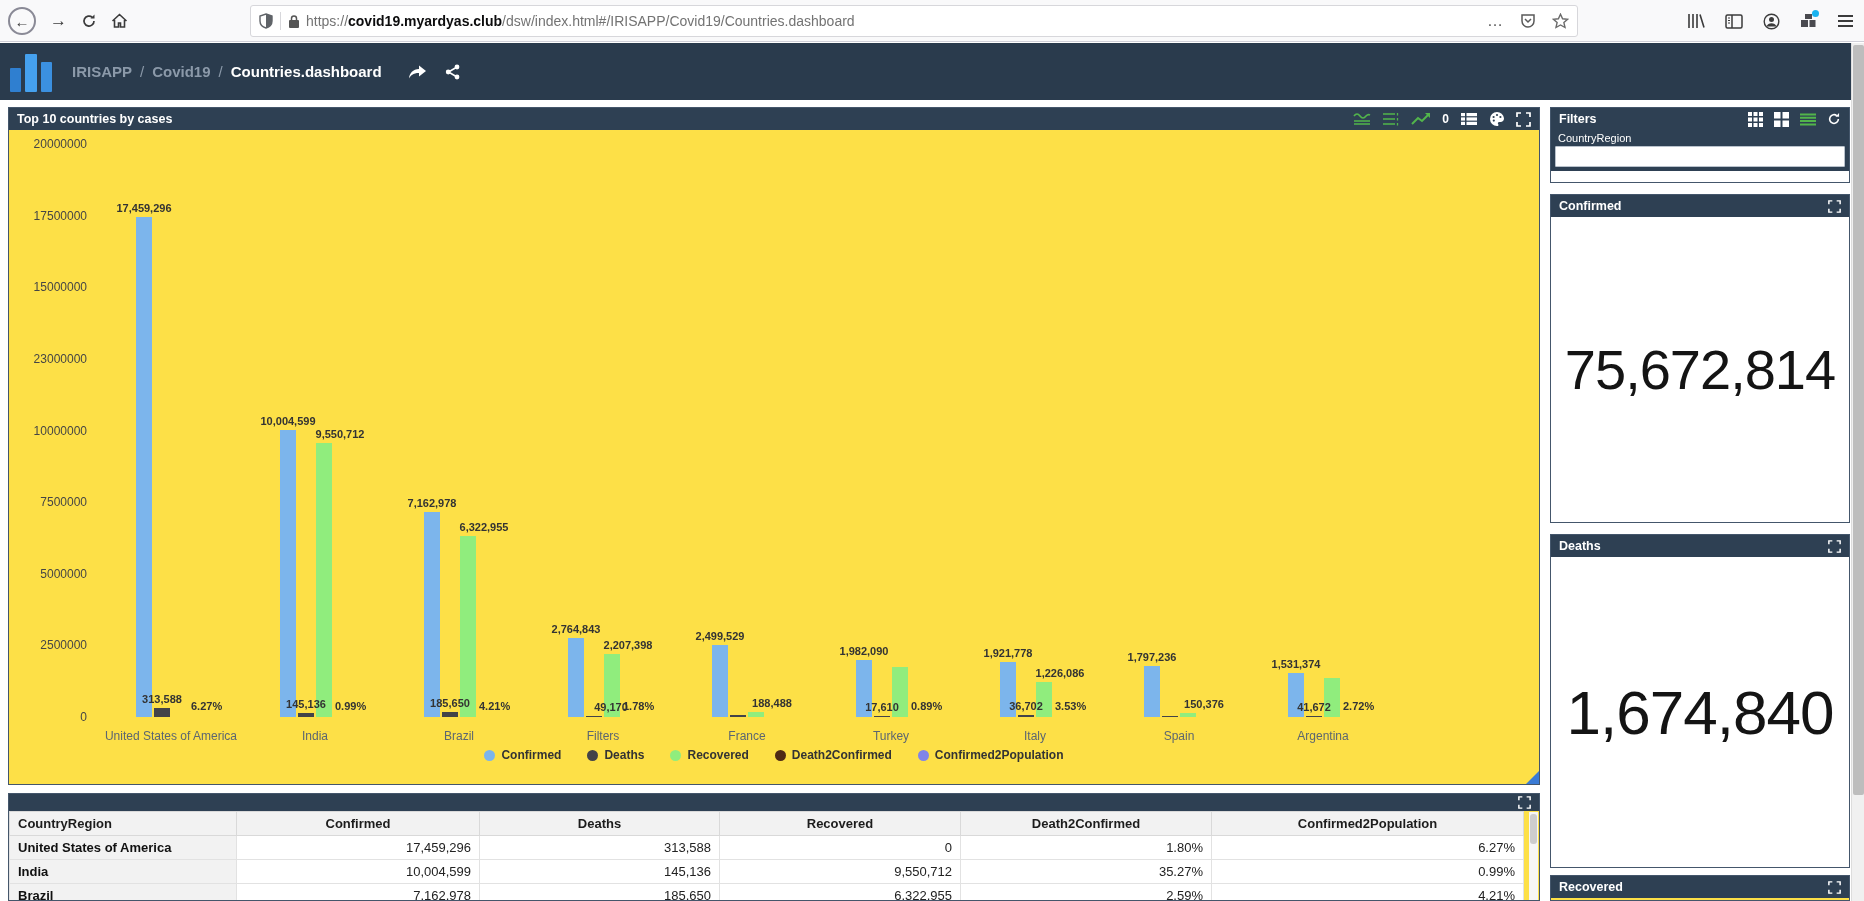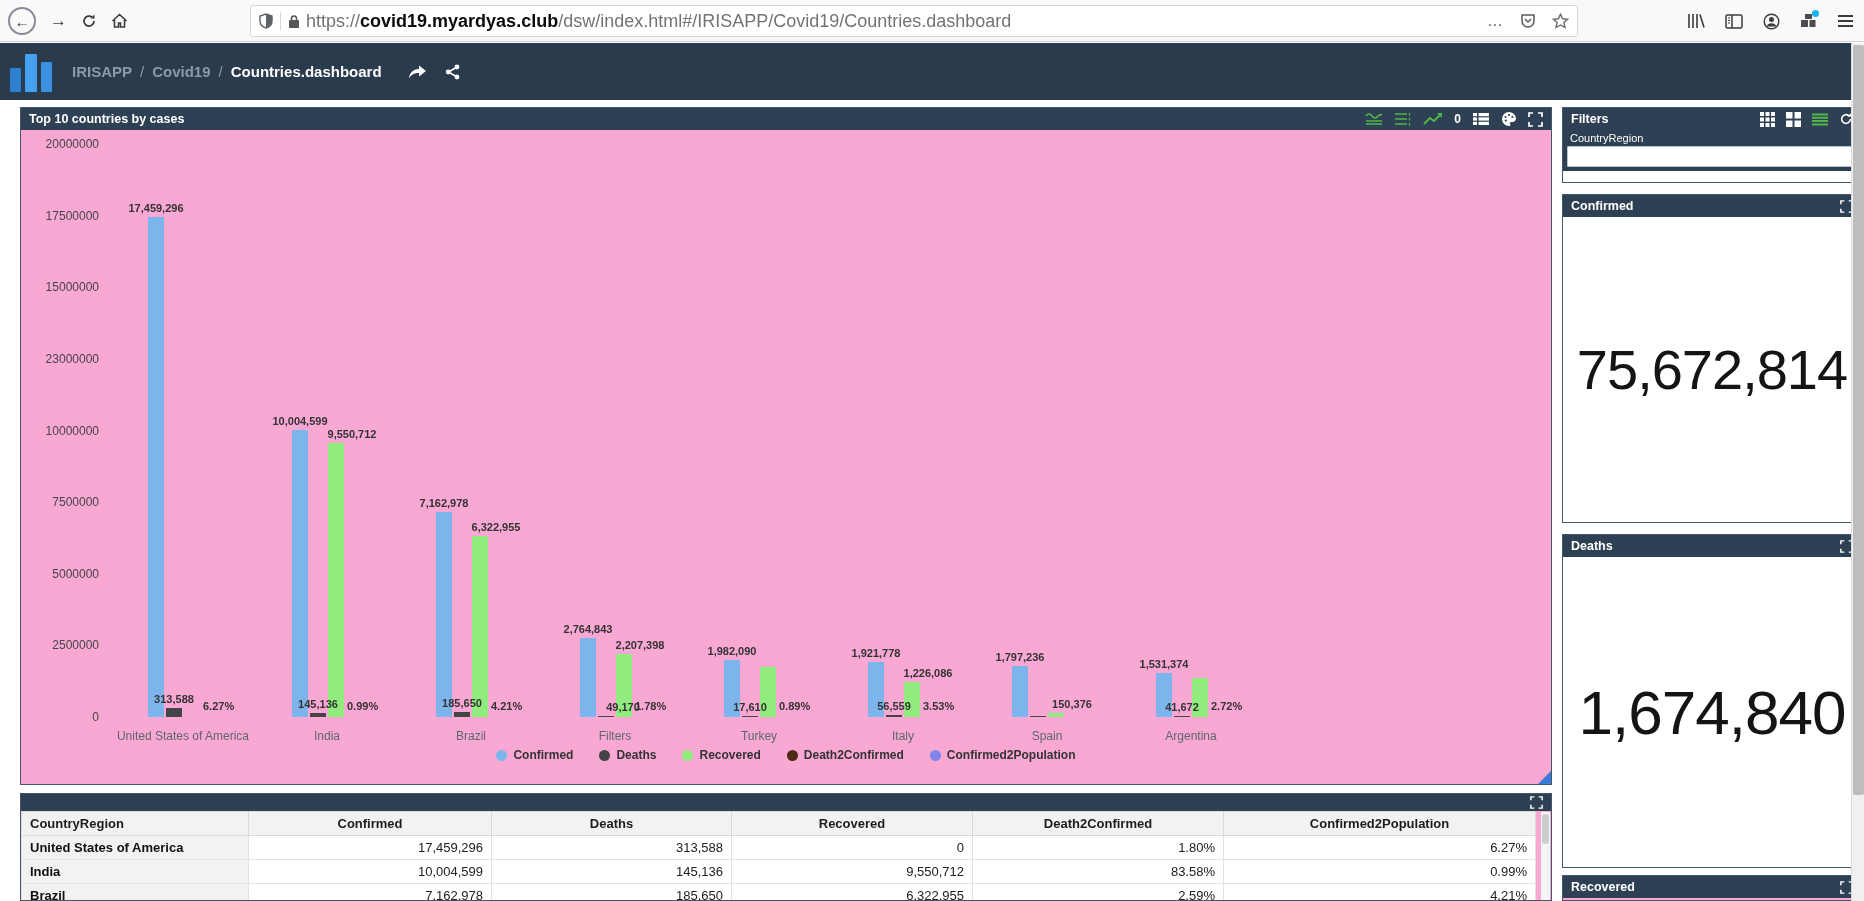--- a/index.html
+++ b/index.html
@@ -9,42 +9,42 @@
   
   .chrome { position:absolute; left:0; top:0; width:1864px; height:42px;
     background:#f9f9fa; border-bottom:1px solid #cfcfd8; }
   .chrome .navbtns { position:absolute; left:8px; top:0; height:42px; display:flex; align-items:center; gap:14px; }
   .circle-btn { width:28px; height:28px; border:2px solid #8a8a96; border-radius:50%;
     display:flex; align-items:center; justify-content:center; color:#3b3b3b; font-size:15px; }
   .nav-glyph { color:#3b3b3b; font-size:17px; }
   .urlbar { position:absolute; left:250px; top:5px; width:1328px; height:32px; background:#fff;
     border:1px solid #d7d7db; border-radius:3px; display:flex; align-items:center; padding:0 8px; }
   .urlbar .sep { width:1px; height:18px; background:#d7d7db; margin:0 7px; }
-  .urltext { font-size:18px; white-space:nowrap; overflow:hidden; flex:1; margin-left:6px; }
+  .urltext { font-size:14px; white-space:nowrap; overflow:hidden; flex:1; margin-left:6px; }
   .urltext .dim { color:#737373; }
   .urltext .host { color:#0c0c0d; font-weight:bold; }
   .urlbar .page-actions { display:flex; align-items:center; gap:16px; margin-left:8px; color:#5a5a5a; }
   .dots-glyph { font-size:16px; letter-spacing:1px; color:#5a5a5a; }
   .chrome .toolicons { position:absolute; right:10px; top:0; height:42px; display:flex; align-items:center; gap:20px; }
 
   
   .app-header { position:absolute; left:0; top:43px; width:1864px; height:57px; background:#2a3b4d; }
   .logo { position:absolute; left:10px; top:9px; width:48px; height:40px; display:flex; align-items:flex-end; gap:4px; }
   .logo i { display:block; border-radius:1px; }
   .logo .b1 { width:11px; height:24px; background:#2f7fd0; }
   .logo .b2 { width:12px; height:38px; background:#45a1ef; }
   .logo .b3 { width:11px; height:30px; background:#3b90e0; }
   .breadcrumb { position:absolute; left:72px; top:0; height:57px; display:flex; align-items:center;
     font-size:15px; font-weight:bold; color:#8b99a9; gap:8px; }
   .breadcrumb .crumb-sep { font-weight:normal; color:#8b99a9; }
   .breadcrumb .current { color:#ffffff; }
   .hdr-icons { display:flex; align-items:center; gap:18px; margin-left:18px; }
 
   
-  .panel { position:absolute; background:#f9a8d4; border:1px solid #44566b;margin-left:12px; }
+  .panel { position:absolute; background:#fde047; border:1px solid #44566b; }
   .panel-head { height:22px; background:#2e4053; color:#fff; font-size:12.5px; font-weight:bold;
     display:flex; align-items:center; padding:0 8px; }
   .panel-head .spacer { flex:1; }
   .phicons { display:flex; align-items:center; gap:11px; }
 
   
   #chart-panel { left:8px; top:107px; width:1532px; height:678px; }
   #chart-body { position:relative; width:100%; height:654px; overflow:hidden; }
   .ytick { position:absolute; left:10px; width:68px; text-align:right; font-size:12px; color:#454545; }
   #cells { position:absolute; left:90px; top:14px; width:1440px; height:573px; display:flex; }
@@ -276,34 +276,42 @@
           <i class="bar" style="left: 37px; width: 16px; height: 79.2128px; background: rgb(124, 181, 236);"></i>
           <i class="bar" style="left: 55px; width: 16px; height: 1.5px; background: rgb(67, 67, 72);"></i>
           <i class="bar" style="left: 73px; width: 16px; height: 63.242px; background: rgb(144, 237, 125);"></i>
           <span class="blabel" style="left: 45px; bottom: 82.2128px;">2,764,843</span>
           <span class="blabel" style="left: 80px; bottom: 4.5px;">49,170</span>
           <span class="blabel" style="left: 97px; bottom: 66.242px;">2,207,398</span>
           <span class="plabel" style="left: 92px; bottom: 5px;">1.78%</span>
           <span class="country">Filters</span>
         </div>
         <div class="cell">
+          <i class="bar" style="left: 37px; width: 16px; height: 71.6115px; background: rgb(124, 181, 236);"></i>
+          <i class="bar" style="left: 55px; width: 16px; height: 1.719px; background: rgb(67, 67, 72);"></i>
+          <i class="bar" style="left: 73px; width: 16px; height: 5.40018px; background: rgb(144, 237, 125);"></i>
+          <span class="blabel" style="left: 45px; bottom: 74.6115px;">2,499,529</span>
+          <span class="blabel" style="left: 97px; bottom: 8.40018px;">188,488</span>
+          <span class="country">France</span>
+        </div>
+        <div class="cell">
           <i class="bar" style="left: 37px; width: 16px; height: 56.7869px; background: rgb(124, 181, 236);"></i>
           <i class="bar" style="left: 55px; width: 16px; height: 1.5px; background: rgb(67, 67, 72);"></i>
           <i class="bar" style="left: 73px; width: 16px; height: 50.1088px; background: rgb(144, 237, 125);"></i>
           <span class="blabel" style="left: 45px; bottom: 59.7869px;">1,982,090</span>
           <span class="blabel" style="left: 63px; bottom: 4.5px;">17,610</span>
           <span class="plabel" style="left: 92px; bottom: 5px;">0.89%</span>
           <span class="country">Turkey</span>
         </div>
         <div class="cell">
           <i class="bar" style="left: 37px; width: 16px; height: 55.0589px; background: rgb(124, 181, 236);"></i>
           <i class="bar" style="left: 55px; width: 16px; height: 1.94516px; background: rgb(67, 67, 72);"></i>
           <i class="bar" style="left: 73px; width: 16px; height: 35.1274px; background: rgb(144, 237, 125);"></i>
           <span class="blabel" style="left: 45px; bottom: 58.0589px;">1,921,778</span>
-          <span class="blabel" style="left: 63px; bottom: 4.94516px;">56,559</span>
+          <span class="blabel" style="left: 63px; bottom: 4.94516px;">36,702</span>
           <span class="blabel" style="left: 97px; bottom: 38.1274px;">1,226,086</span>
           <span class="plabel" style="left: 92px; bottom: 5px;">3.53%</span>
           <span class="country">Italy</span>
         </div>
         <div class="cell">
           <i class="bar" style="left: 37px; width: 16px; height: 51.4908px; background: rgb(124, 181, 236);"></i>
           <i class="bar" style="left: 55px; width: 16px; height: 1.5px; background: rgb(67, 67, 72);"></i>
           <i class="bar" style="left: 73px; width: 16px; height: 4.30827px; background: rgb(144, 237, 125);"></i>
           <span class="blabel" style="left: 45px; bottom: 54.4908px;">1,797,236</span>
           <span class="blabel" style="left: 97px; bottom: 7.30827px;">150,376</span>
@@ -378,21 +386,21 @@
           <td>313,588</td>
           <td>0</td>
           <td>1.80%</td>
           <td>6.27%</td>
         </tr>
         <tr>
           <td>India</td>
           <td>10,004,599</td>
           <td>145,136</td>
           <td>9,550,712</td>
-          <td>83.58%</td>
+          <td>35.27%</td>
           <td>0.99%</td>
         </tr>
         <tr>
           <td>Brazil</td>
           <td>7,162,978</td>
           <td>185,650</td>
           <td>6,322,955</td>
           <td>2.59%</td>
           <td>4.21%</td>
         </tr>

